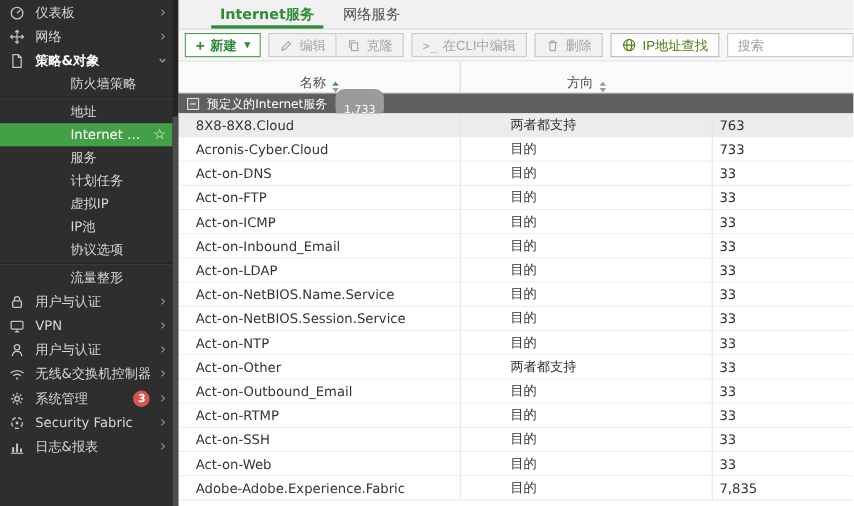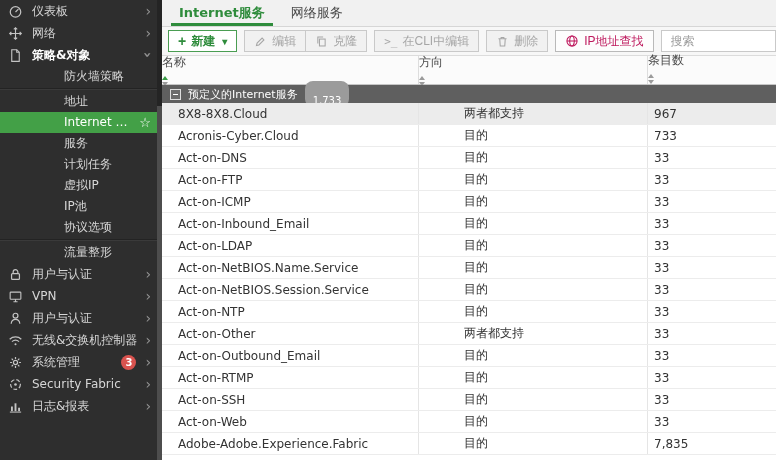--- a/index.html
+++ b/index.html
@@ -25,48 +25,48 @@
               border-radius:8px; display:flex; align-items:center; justify-content:center;
               padding:0 3px; margin-right:5px; font-weight:bold; }
   .sb-divider { height:2px; background:#232323; border-bottom:1px solid #3a3a3a; margin:1px 0; }
   .sb-scroll { position:absolute; top:0; right:0; width:5px; height:100%; background:#242424; }
   .sb-thumb { position:absolute; top:106px; bottom:0; left:0; right:0; background:#4d4d4d; }
 
   
   .content { flex:1; min-width:0; display:flex; flex-direction:column; background:#fff; }
 
   .tabbar { height:27px; background:#f1f1f1; border-bottom:1px solid #d6d6d6;
-            display:flex; align-items:stretch; padding-left:4px; flex-shrink:0; }
+            display:flex; align-items:stretch; padding-left:25px; flex-shrink:0; }
   .tab { display:flex; align-items:center; padding:0 13px; font-size:13px; color:#4a4a4a;
          position:relative; cursor:pointer; }
   .tab.active { color:#2f8c3c; font-weight:bold; }
   .tab.active::after { content:""; position:absolute; left:5px; right:5px; bottom:0;
                        height:3px; background:#2f8c3c; }
 
   .toolbar { height:29px; background:#f7f7f7; border-bottom:1px solid #dcdcdc;
              display:flex; align-items:center; padding-left:6px; gap:7px; flex-shrink:0; }
   .btn { height:22px; display:inline-flex; align-items:center; gap:5px; padding:0 9px;
          font-size:12px; border:1px solid #c9c9c9; background:#f1f1f1; color:#a6a6a6;
          white-space:nowrap; cursor:pointer; }
   .btn svg { flex-shrink:0; }
   .btn.primary { background:#fff; border-color:#4a9d52; color:#2f8c3c; font-weight:bold; }
   .btn.primary .plus { font-weight:bold; font-size:14px; line-height:1; }
   .btn.primary .caret { font-size:10px; margin-left:2px; }
-  .btn.lookup { background:#fdfdfd; border-color:#b9b9b9; color:#be185d;text-align:center; }
+  .btn.lookup { background:#fdfdfd; border-color:#b9b9b9; color:#4d7c0f;text-align:center; }
   .btn-group { display:flex; }
   .btn-group .btn + .btn { border-left:none; }
   .mono { font-family:"DejaVu Sans Mono","Liberation Mono",monospace; font-size:11px; }
   .search { flex:1; min-width:50px; height:22px; border:1px solid #c9c9c9; background:#fff;
             font-size:12px; padding:0 9px; color:#000000; outline:none;
             font-family:"DejaVu Sans","Liberation Sans",sans-serif; }
   .search::placeholder { color:#9d9d9d; }
 
   .thead { display:flex; height:29px; background:#fbfbfb; border-bottom:1px solid #c6c6c6;
            font-size:12px; color:#4a4a4a; flex-shrink:0; }
-  .th { display:flex; align-items:flex-start; justify-content:center; gap:5px; height:100%; cursor:pointer;flex-direction:column; }
+  .th { display:flex; align-items:flex-end; justify-content:center; gap:5px; height:100%; cursor:pointer; }
   .th.c-name { width:256px; }
   .th.c-dir  { width:229px; border-left:1px solid #ddd; }
   .th.c-cnt  { flex:1; border-left:1px solid #ddd; justify-content:flex-end; padding-right:10px; }
   .sort { display:flex; flex-direction:column; gap:2px; }
   .sort i { width:0; height:0; border-left:3.5px solid transparent; border-right:3.5px solid transparent; }
   .sort .up { border-bottom:4px solid #9b9b9b; }
   .sort .dn { border-top:4px solid #9b9b9b; }
   .th.sorted .up { border-bottom-color:#3a9e46; }
 
   .group-row { height:18px; background:#5f5f5f; color:#fff; display:flex; align-items:center;
@@ -307,42 +307,35 @@
             <i class="dn"></i>
           </span>
         </div>
         <div class="th c-dir">
           <span>方向</span>
           <span class="sort">
             <i class="up"></i>
             <i class="dn"></i>
           </span>
         </div>
-        <div class="th c-cnt">
-          <span>条目数</span>
-          <span class="sort">
-            <i class="up"></i>
-            <i class="dn"></i>
-          </span>
-        </div>
       </div>
 
     <div class="group-row">
       <span class="collapse-box">
           <i></i>
         </span>
       <span>预定义的Internet服务</span>
       <span class="count-pill">1,733</span>
     </div>
 
     <div class="tbody" id="tbody">
         <div class="trow hl">
           <div class="td c-name">8X8-8X8.Cloud</div>
           <div class="td c-dir">两者都支持</div>
-          <div class="td c-cnt">967</div>
+          <div class="td c-cnt">763</div>
         </div>
         <div class="trow">
           <div class="td c-name">Acronis-Cyber.Cloud</div>
           <div class="td c-dir">目的</div>
           <div class="td c-cnt">733</div>
         </div>
         <div class="trow">
           <div class="td c-name">Act-on-DNS</div>
           <div class="td c-dir">目的</div>
           <div class="td c-cnt">33</div>

